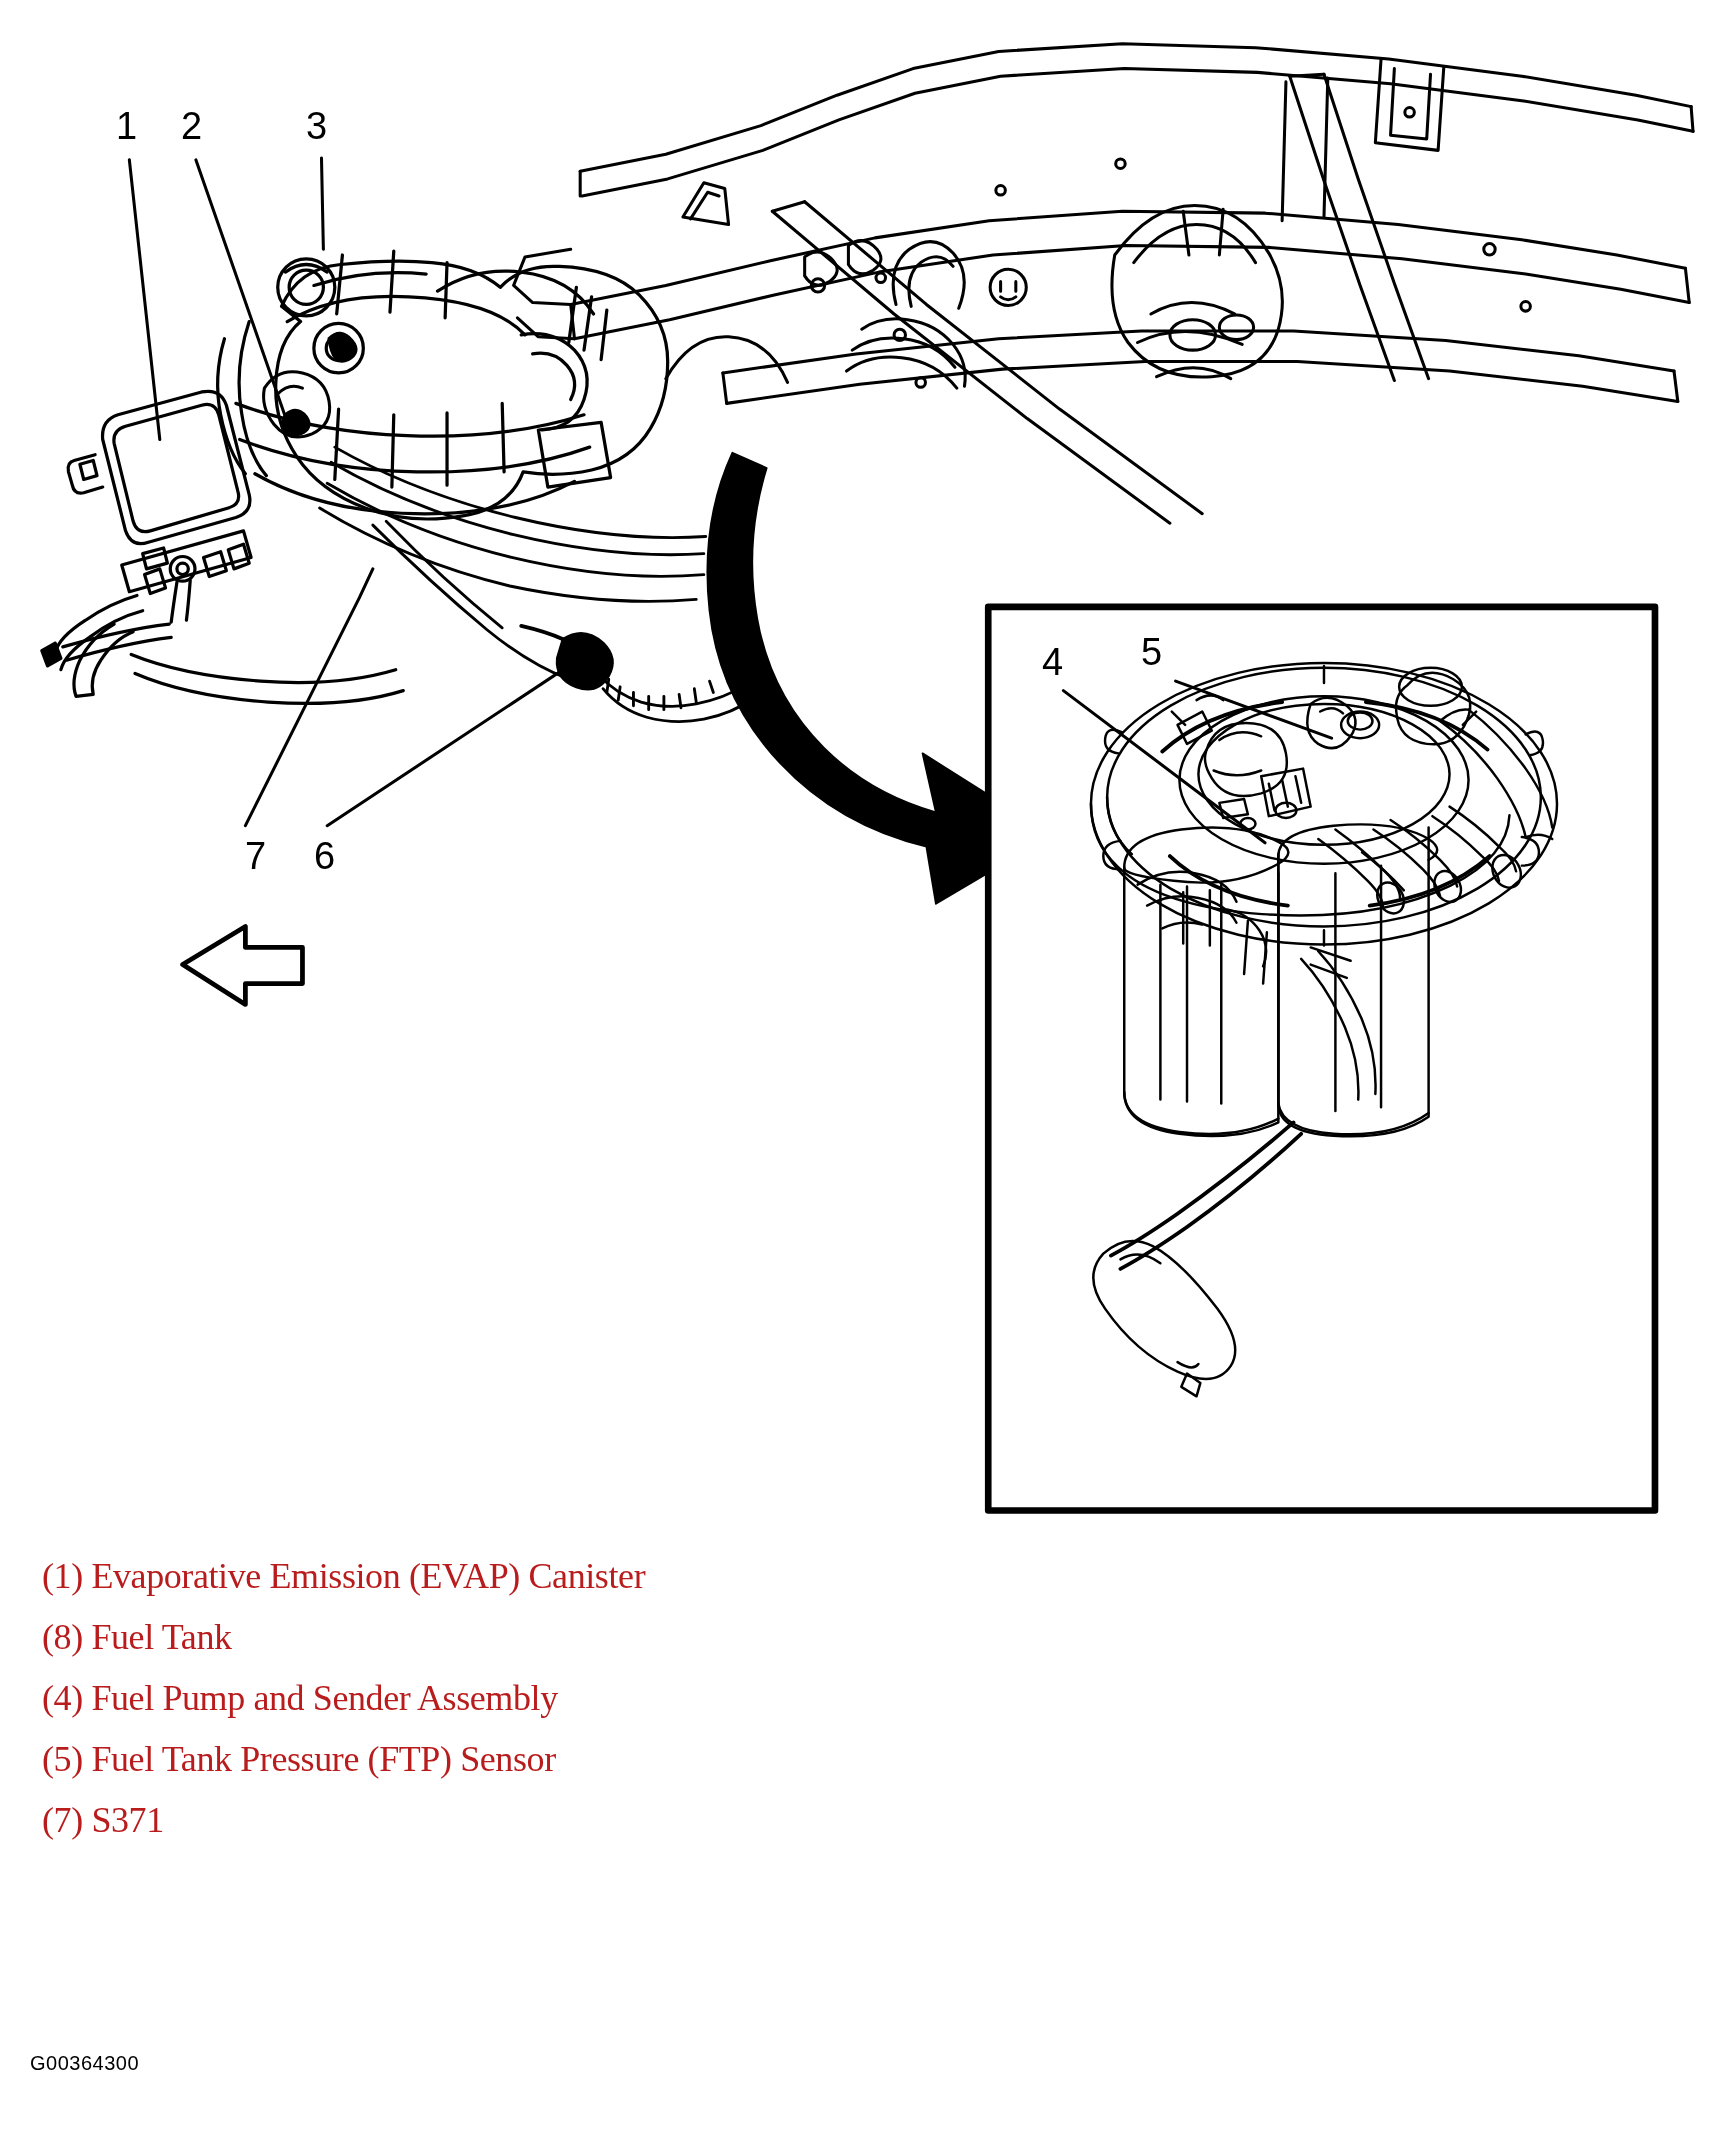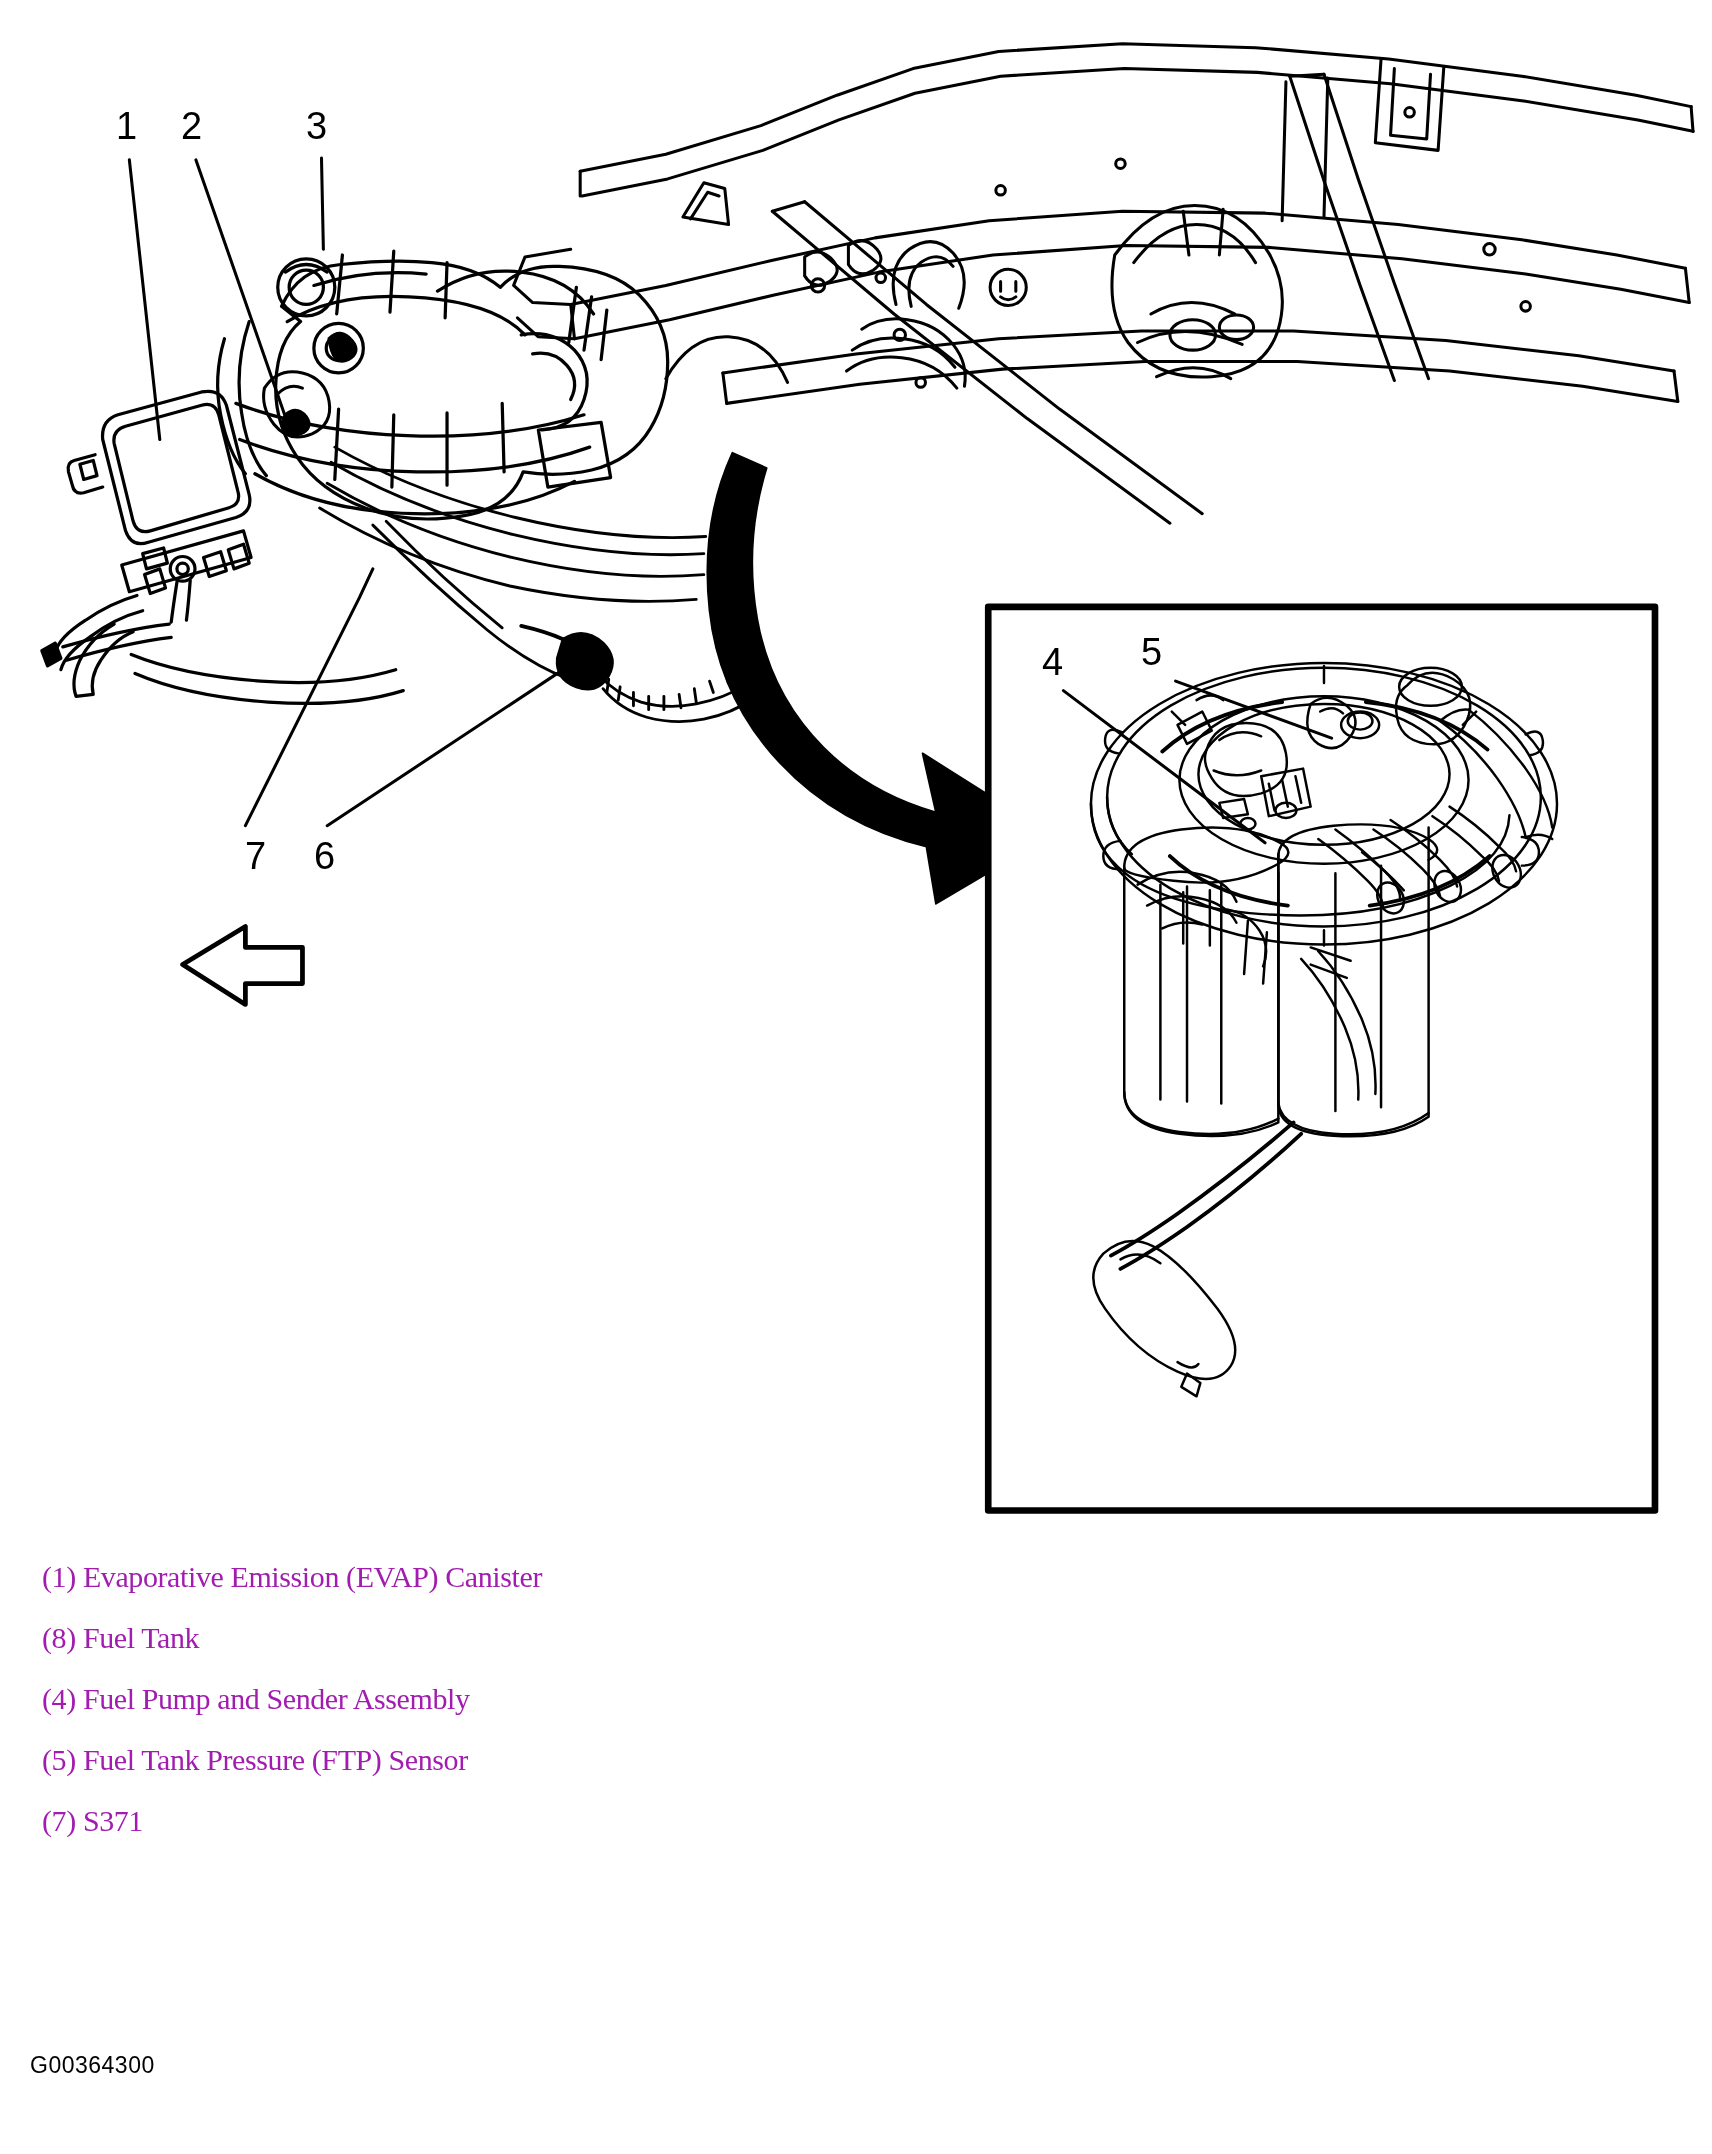--- a/index.html
+++ b/index.html
@@ -48,33 +48,33 @@
 
   
   #legend {
     position: absolute;
     left: 42px;
     top: 1546px;
     width: 1541px;
   }
   .legend-line {
     font-family: "Liberation Serif", "DejaVu Serif", serif;
-    font-size: 30px;
+    font-size: 36px;
     line-height: 61px;
     letter-spacing: -0.4px;
     white-space: nowrap;
-    color: #a21caf;
+    color: #b91c1c;
   }
 
   #figure-code {
     position: absolute;
     left: 30px;
     top: 2052px;
     font-family: "Liberation Sans", "DejaVu Sans", sans-serif;
-    font-size: 23px;
+    font-size: 20px;
     letter-spacing: 0.5px;
     color: #000;
   }
 </style>
 </head>
 <body>
 
 <div id="figure-area">
 
   <svg id="figure-svg" viewBox="0 0 1801 1600" xmlns="http://www.w3.org/2000/svg">

